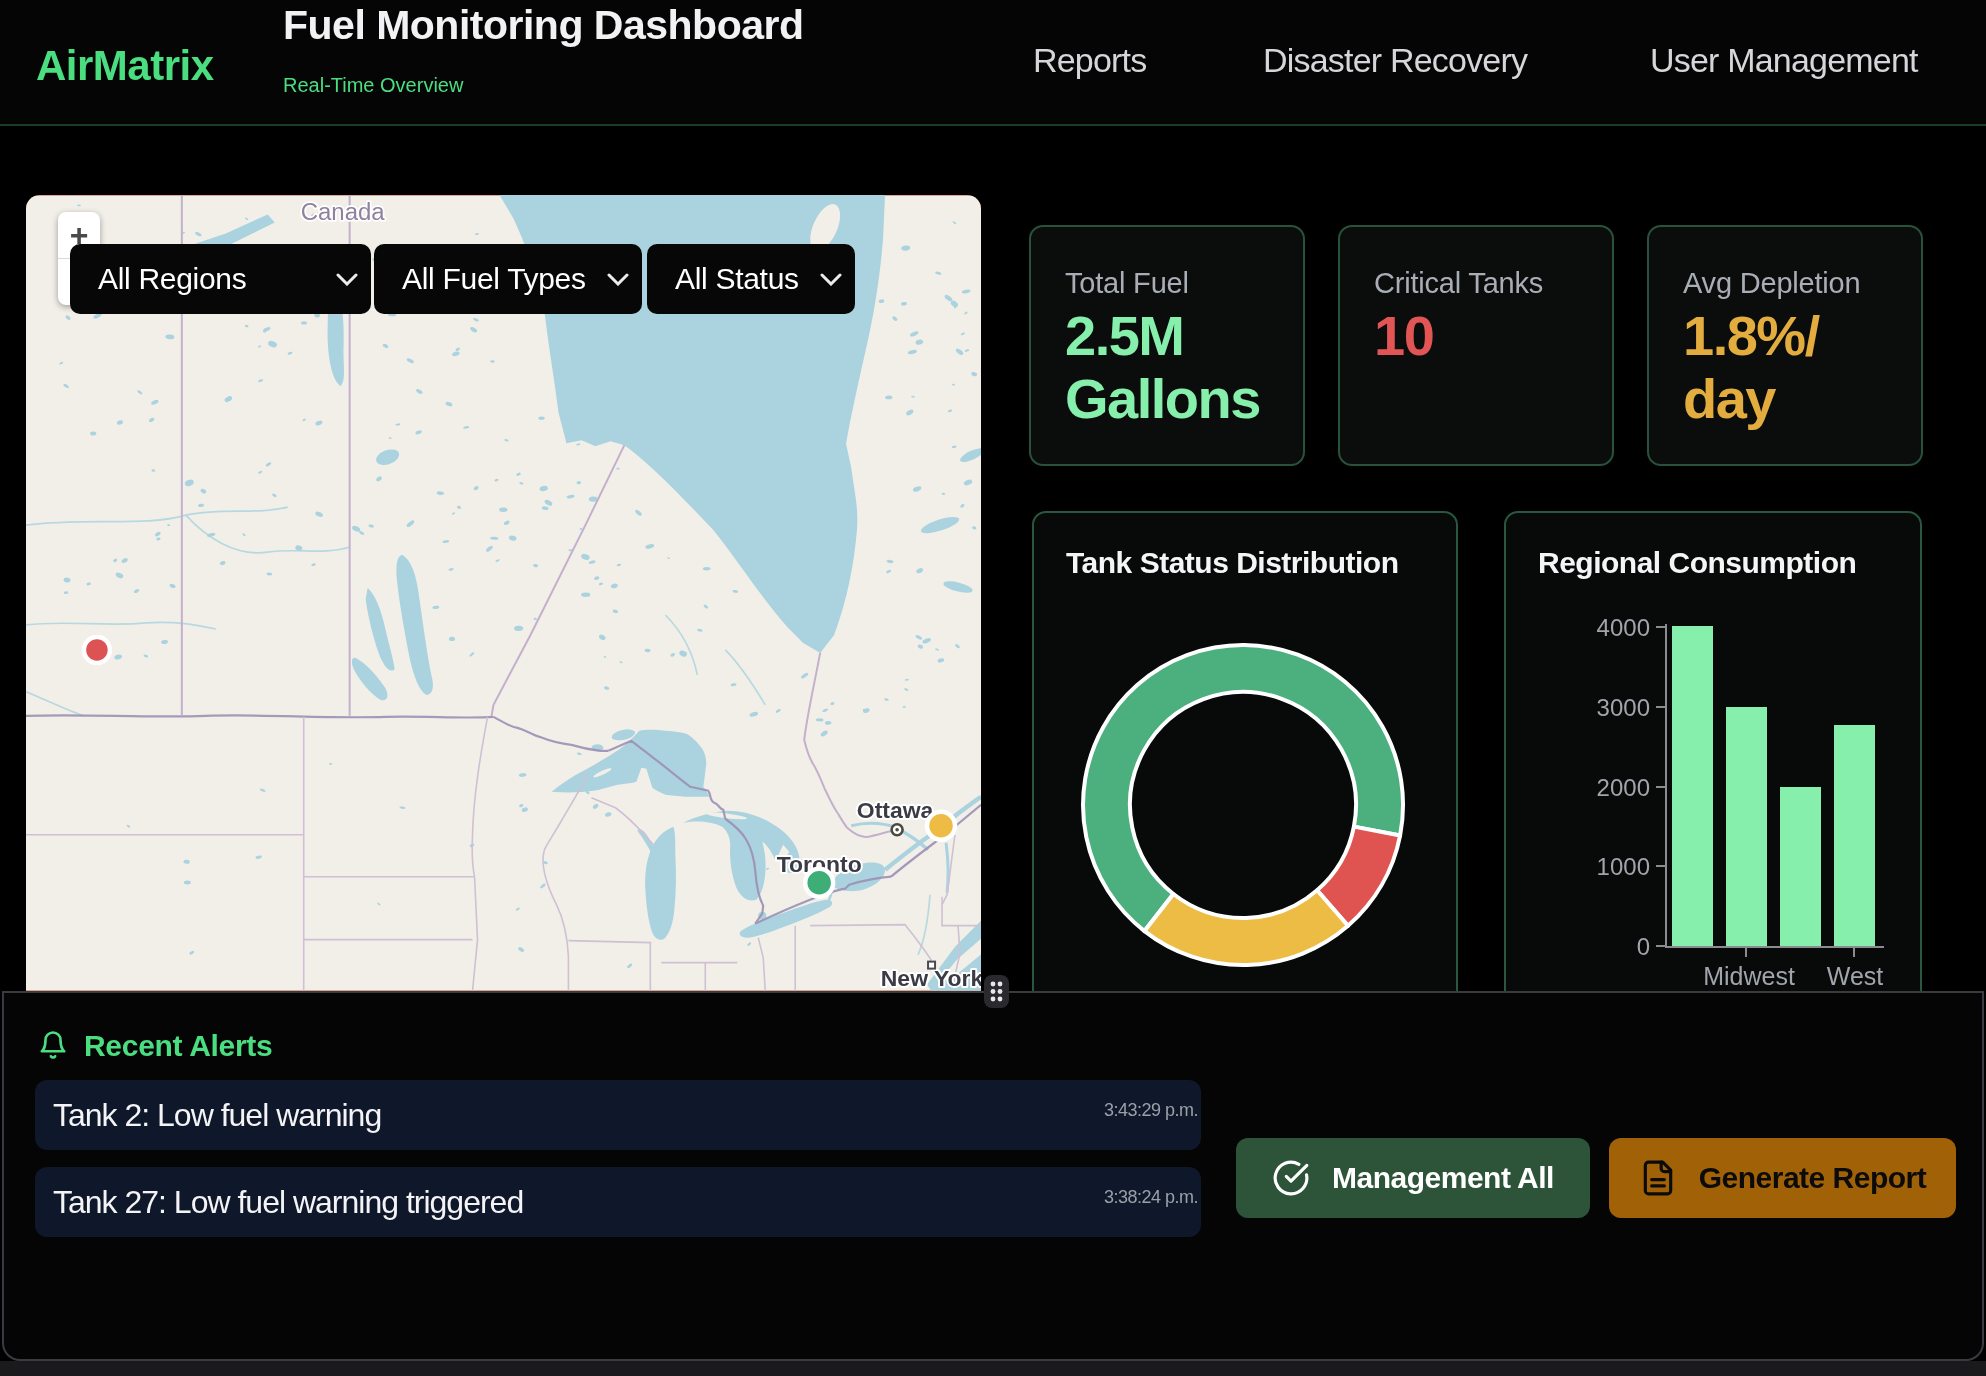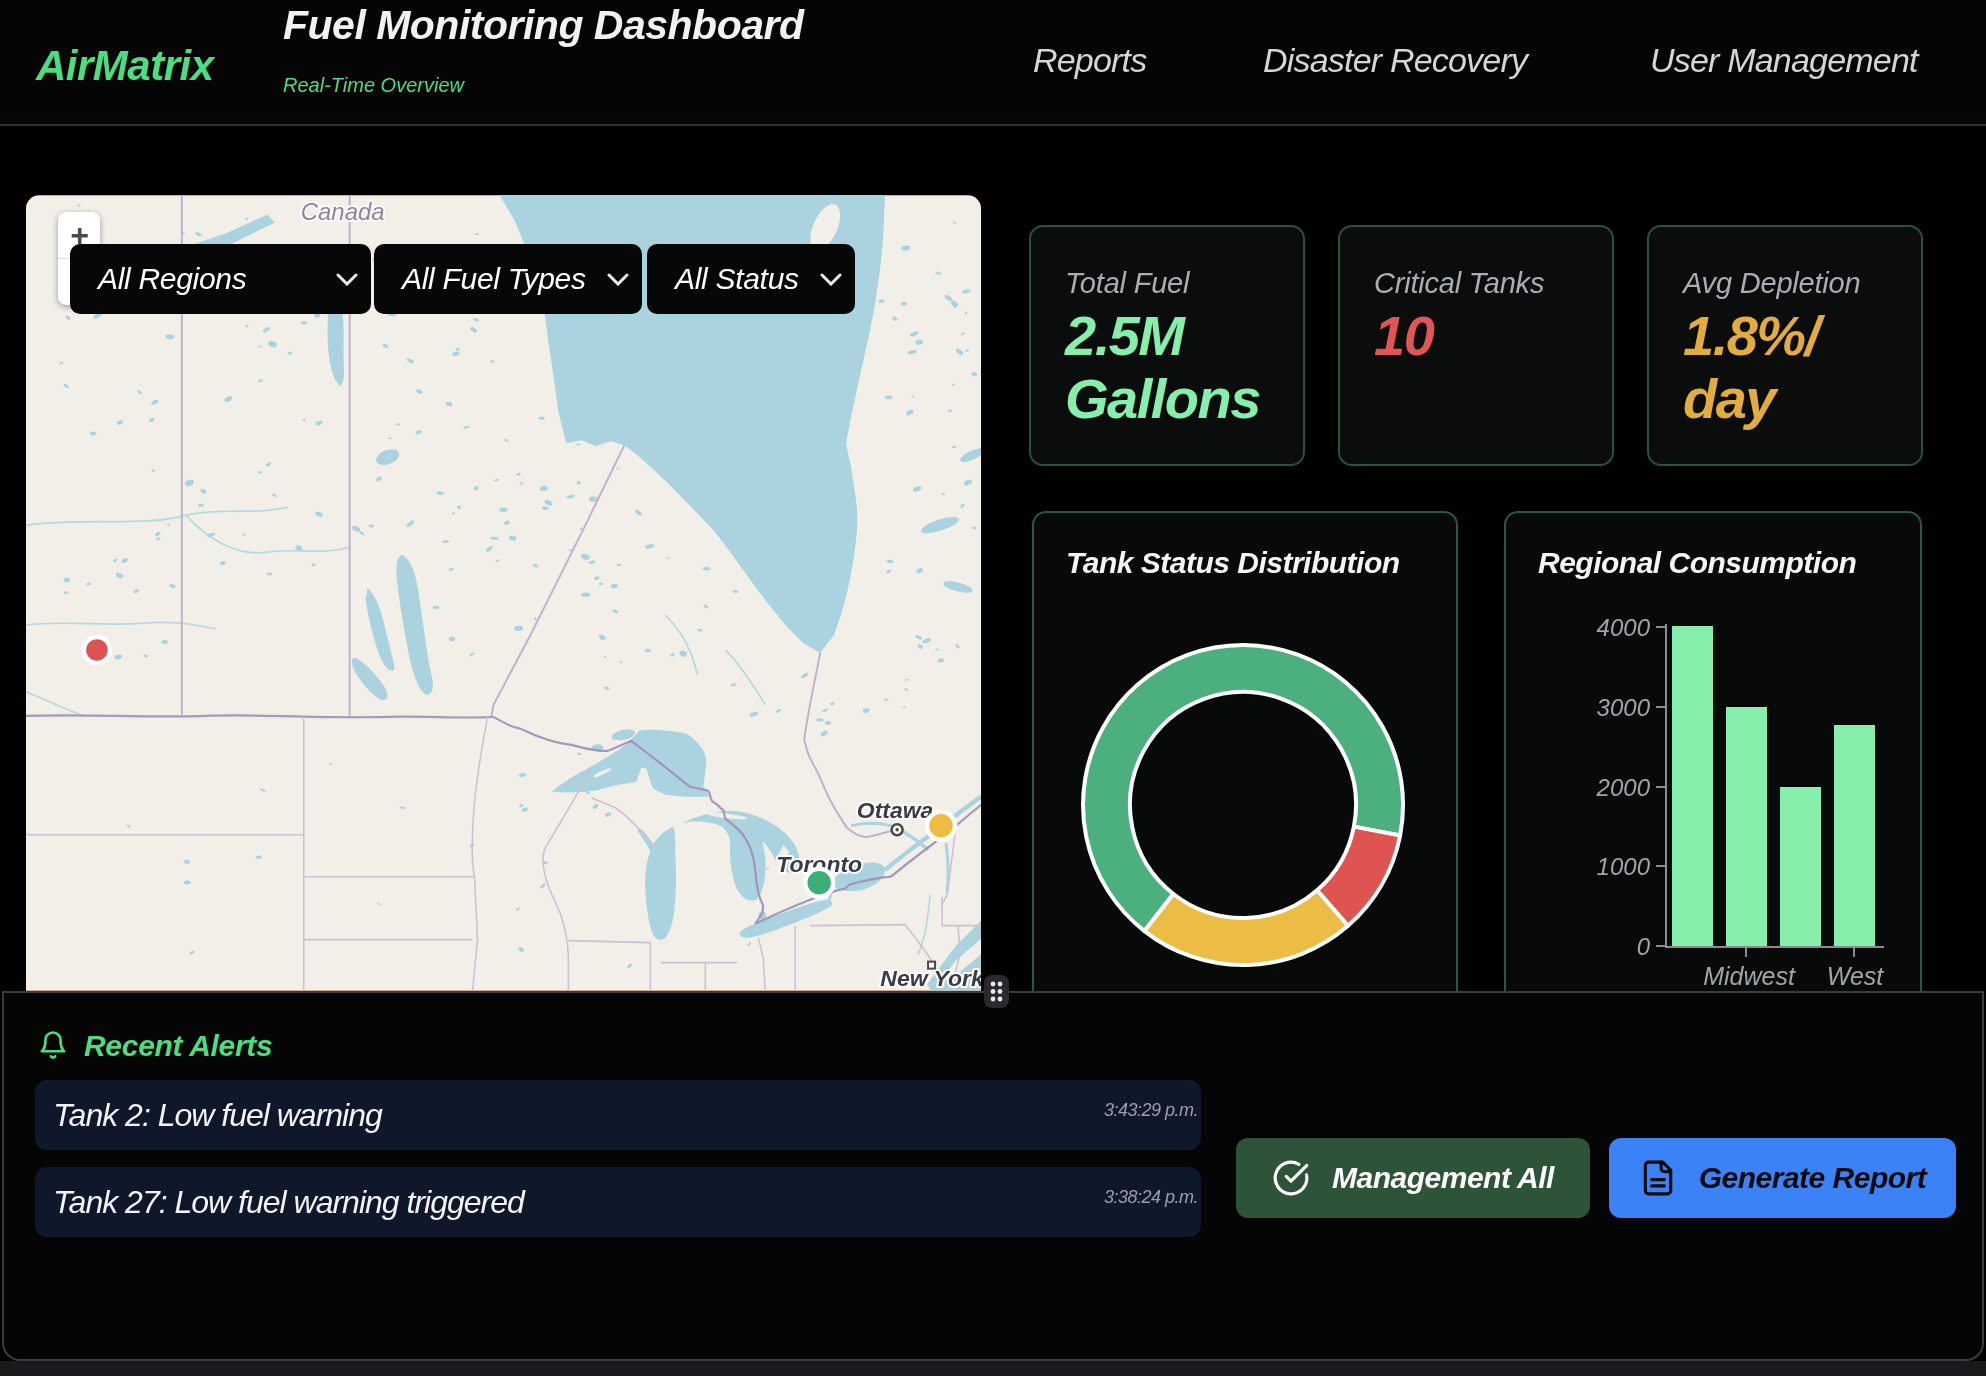--- a/index.html
+++ b/index.html
@@ -1,18 +1,18 @@
 <!DOCTYPE html>
 <html><head>
 <meta charset="utf-8">
 <style>
 * { margin:0; padding:0; box-sizing:border-box; }
 html,body { background:#000; width:1986px; height:1376px; overflow:hidden; }
 body { font-family:"Liberation Sans", sans-serif; position:relative; }
-#page { position:absolute; left:0; top:0; width:1986px; height:1088px; background:#000;font-style:italic; }
+#page { position:absolute; left:0; top:0; width:1986px; height:1088px; background:#000; }
 .abs { position:absolute; }
 
 
 #header { position:absolute; left:0; top:0; width:1986px; height:126px; background:#050505; border-bottom:2px solid #183d2b; }
 #logo { position:absolute; left:36px; top:42px; font-size:42px; font-weight:bold; color:#4ade80; letter-spacing:-0.5px; }
 #htitle { position:absolute; left:283px; top:2px; font-size:41px; font-weight:bold; color:#f2f2f4; letter-spacing:-0.5px; }
 #hsub { position:absolute; left:283px; top:74px; font-size:20px; color:#4ade80; }
 .nav { position:absolute; top:41px; font-size:34px; color:#d6d6da; letter-spacing:-0.8px; }
 
 
@@ -38,21 +38,21 @@
 
 
 #panel { position:absolute; left:2px; top:991px; width:1982px; height:370px; background:#050506; border:2px solid #3a3a41; border-radius:0 0 18px 18px; }
 #bottomstrip { position:absolute; left:0; top:1361px; width:1986px; height:15px; background:#1a1a1c; }
 #alerttitle { position:absolute; left:84px; top:1029px; font-size:30px; font-weight:bold; color:#4ade80; letter-spacing:-0.3px; }
 .arow { position:absolute; left:35px; width:1166px; height:70px; background:#0f172a; border-radius:12px; }
 .arow .at { position:absolute; left:18px; top:17px; font-size:32px; font-weight:500; color:#f4f4f6; letter-spacing:-1px; }
 .arow .tm { position:absolute; right:3px; top:20px; font-size:18px; color:#9aa0a8; letter-spacing:-0.5px; }
 .btn { position:absolute; top:1138px; height:80px; border-radius:12px; display:flex; align-items:center; justify-content:center; font-weight:bold; font-size:30px; letter-spacing:-0.5px; }
 #btnack { left:1236px; width:354px; background:#2d5438; color:#fff; }
-#btngen { left:1609px; width:347px; background:#3b82f6; color:#0b0b0b; }
+#btngen { left:1609px; width:347px; background:#a16207; color:#0b0b0b; }
 .btn svg { margin-right:22px; }
 
 
 #handle { position:absolute; left:984px; top:975px; width:25px; height:33px; background:#29292e; border-radius:8px; z-index:7; }
 </style>
 </head>
 <body>
 <div id="page">
 
 <div id="header">

